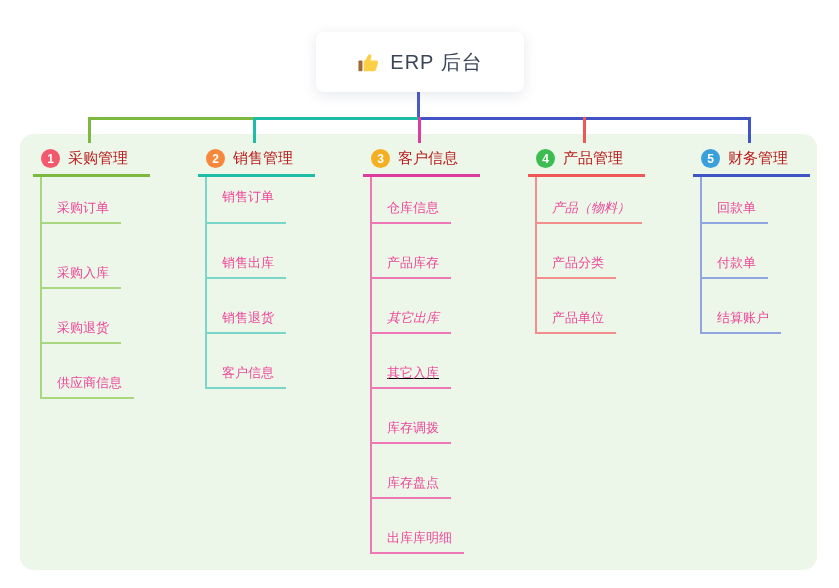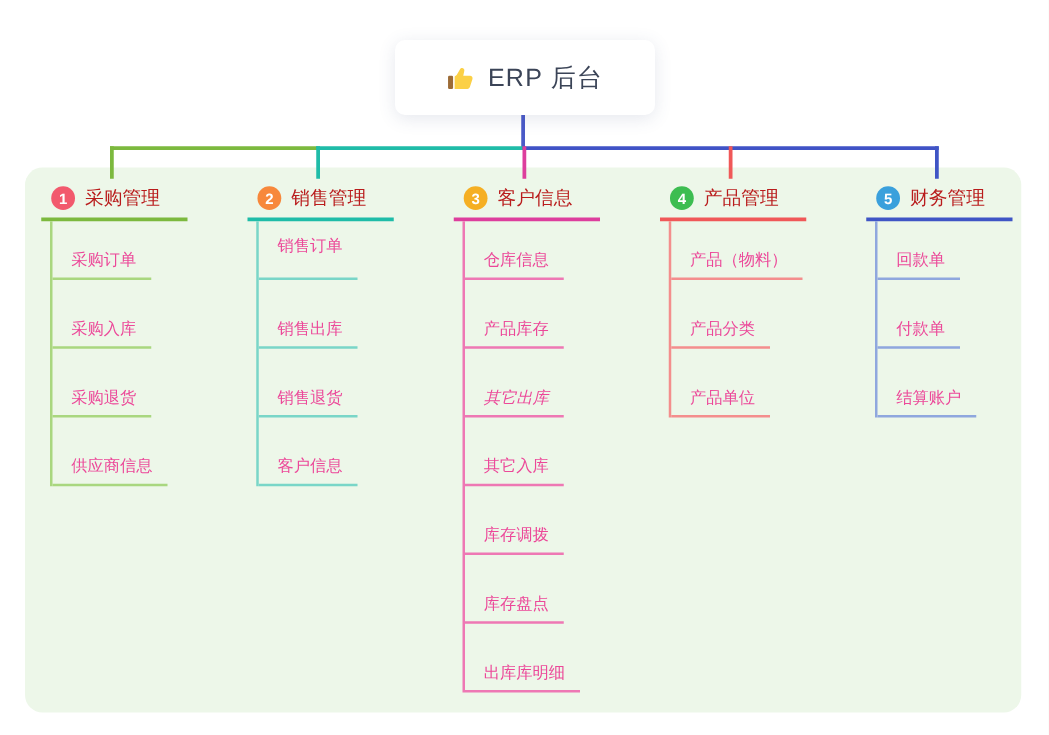--- a/index.html
+++ b/index.html
@@ -75,21 +75,21 @@
 <div id="branches">
   <div class="branch" style="left: 33px;">
     <div class="branch-header" style="border-bottom: 3px solid rgb(124, 185, 62);">
       <span class="badge" style="background: rgb(242, 89, 109);">1</span>
       <span class="branch-title">采购管理</span>
     </div>
     <div class="children" style="border-left: 2px solid rgb(169, 215, 127);">
         <div class="child" style="border-bottom: 2px solid rgb(169, 215, 127);">
           <span class="child-label">采购订单</span>
         </div>
-        <div class="child" style="border-bottom: 2px solid rgb(169, 215, 127);">
+        <div class="child" style="border-bottom: 2px solid rgb(169, 215, 127); margin-top: 10px;">
           <span class="child-label">采购入库</span>
         </div>
         <div class="child" style="border-bottom: 2px solid rgb(169, 215, 127);">
           <span class="child-label">采购退货</span>
         </div>
         <div class="child" style="border-bottom: 2px solid rgb(169, 215, 127);">
           <span class="child-label">供应商信息</span>
         </div>
       </div>
   </div>
@@ -123,42 +123,42 @@
     <div class="children" style="border-left: 2px solid rgb(238, 120, 180);">
         <div class="child" style="border-bottom: 2px solid rgb(238, 120, 180);">
           <span class="child-label">仓库信息</span>
         </div>
         <div class="child" style="border-bottom: 2px solid rgb(238, 120, 180);">
           <span class="child-label">产品库存</span>
         </div>
         <div class="child" style="border-bottom: 2px solid rgb(238, 120, 180); font-style: italic;">
           <span class="child-label">其它出库</span>
         </div>
-        <div class="child" style="border-bottom: 2px solid rgb(238, 120, 180);">
+        <div class="child" style="border-bottom: 2px solid rgb(238, 120, 180); text-decoration: underline;">
           <span class="child-label">其它入库</span>
         </div>
         <div class="child" style="border-bottom: 2px solid rgb(238, 120, 180);">
           <span class="child-label">库存调拨</span>
         </div>
         <div class="child" style="border-bottom: 2px solid rgb(238, 120, 180);">
           <span class="child-label">库存盘点</span>
         </div>
         <div class="child" style="border-bottom: 2px solid rgb(238, 120, 180);">
           <span class="child-label">出库库明细</span>
         </div>
       </div>
   </div>
 
   <div class="branch" style="left: 528px;">
     <div class="branch-header" style="border-bottom: 3px solid rgb(240, 88, 88);">
       <span class="badge" style="background: rgb(61, 189, 81);">4</span>
       <span class="branch-title">产品管理</span>
     </div>
     <div class="children" style="border-left: 2px solid rgb(244, 142, 141);">
-        <div class="child" style="border-bottom: 2px solid rgb(244, 142, 141);">
+        <div class="child" style="border-bottom: 2px solid rgb(244, 142, 141); font-style: italic;">
           <span class="child-label">产品（物料）</span>
         </div>
         <div class="child" style="border-bottom: 2px solid rgb(244, 142, 141);">
           <span class="child-label">产品分类</span>
         </div>
         <div class="child" style="border-bottom: 2px solid rgb(244, 142, 141);">
           <span class="child-label">产品单位</span>
         </div>
       </div>
   </div>

